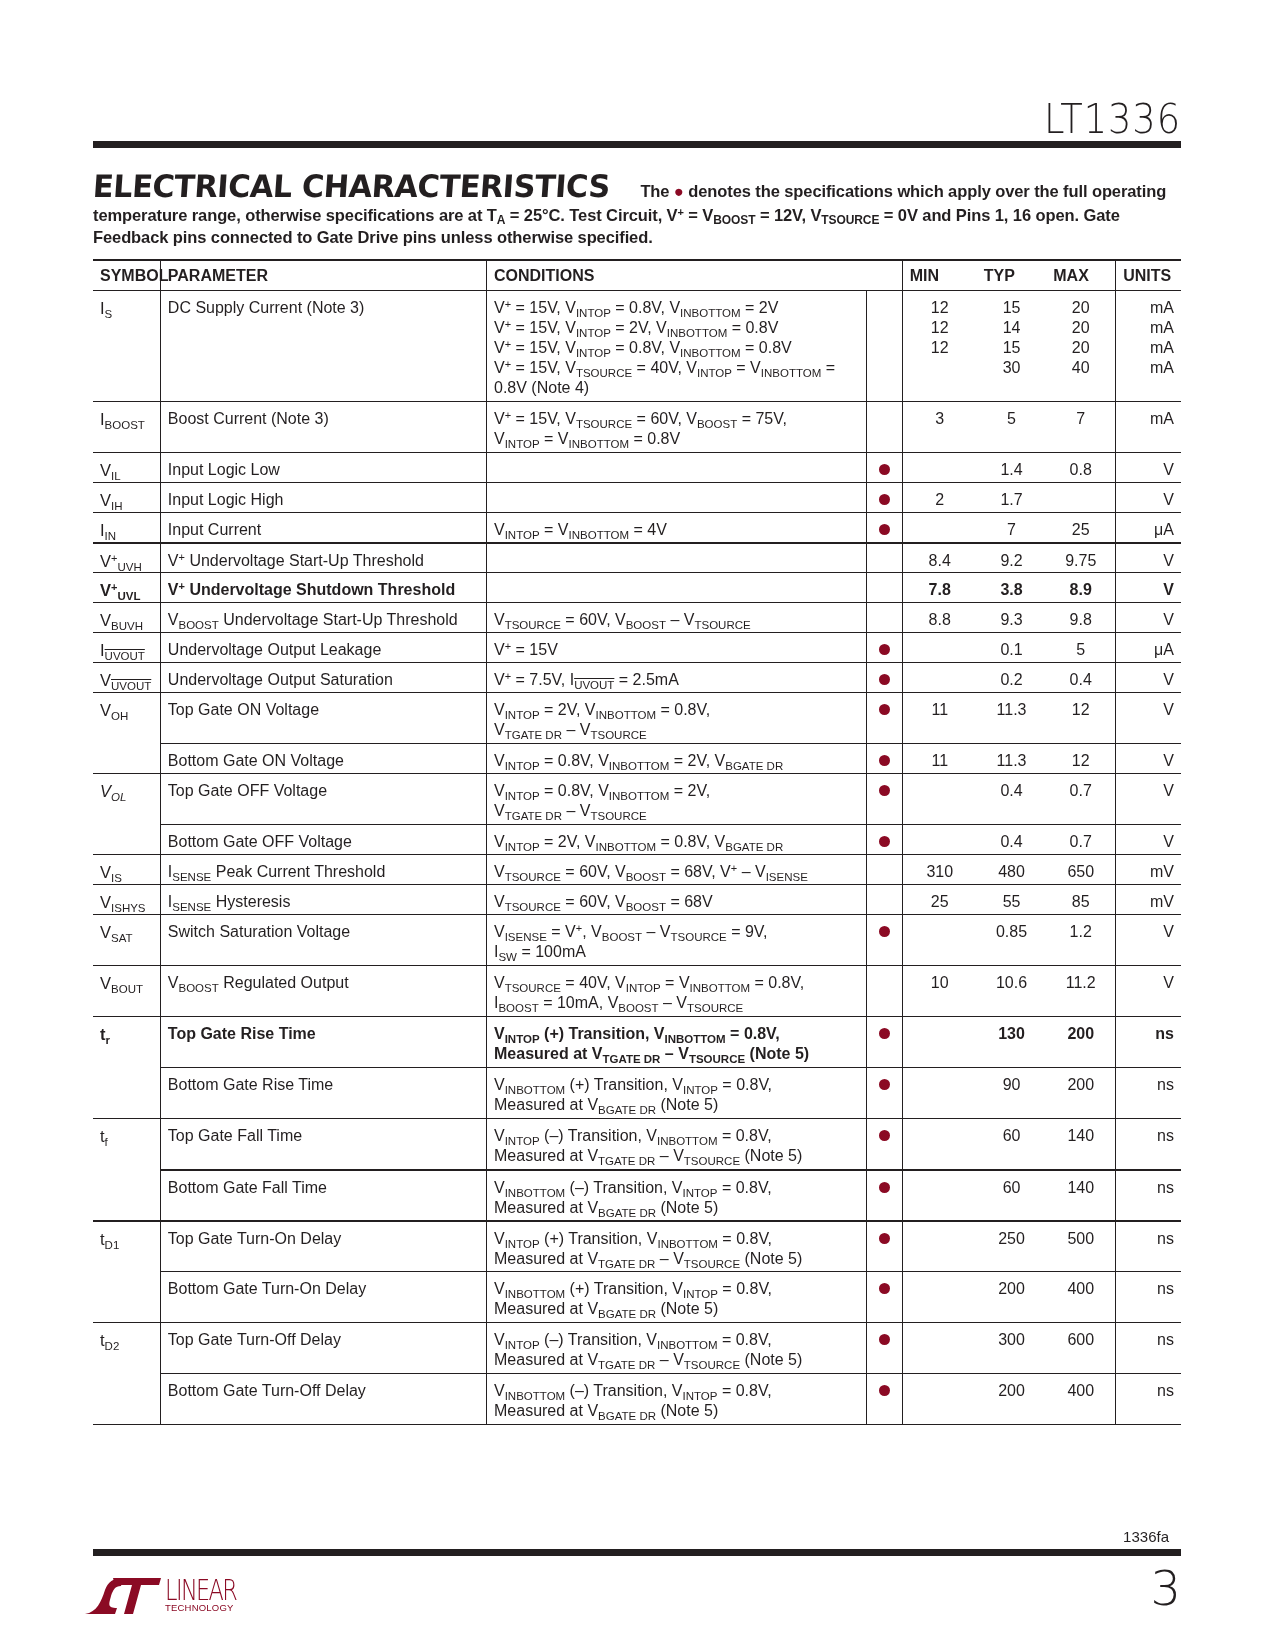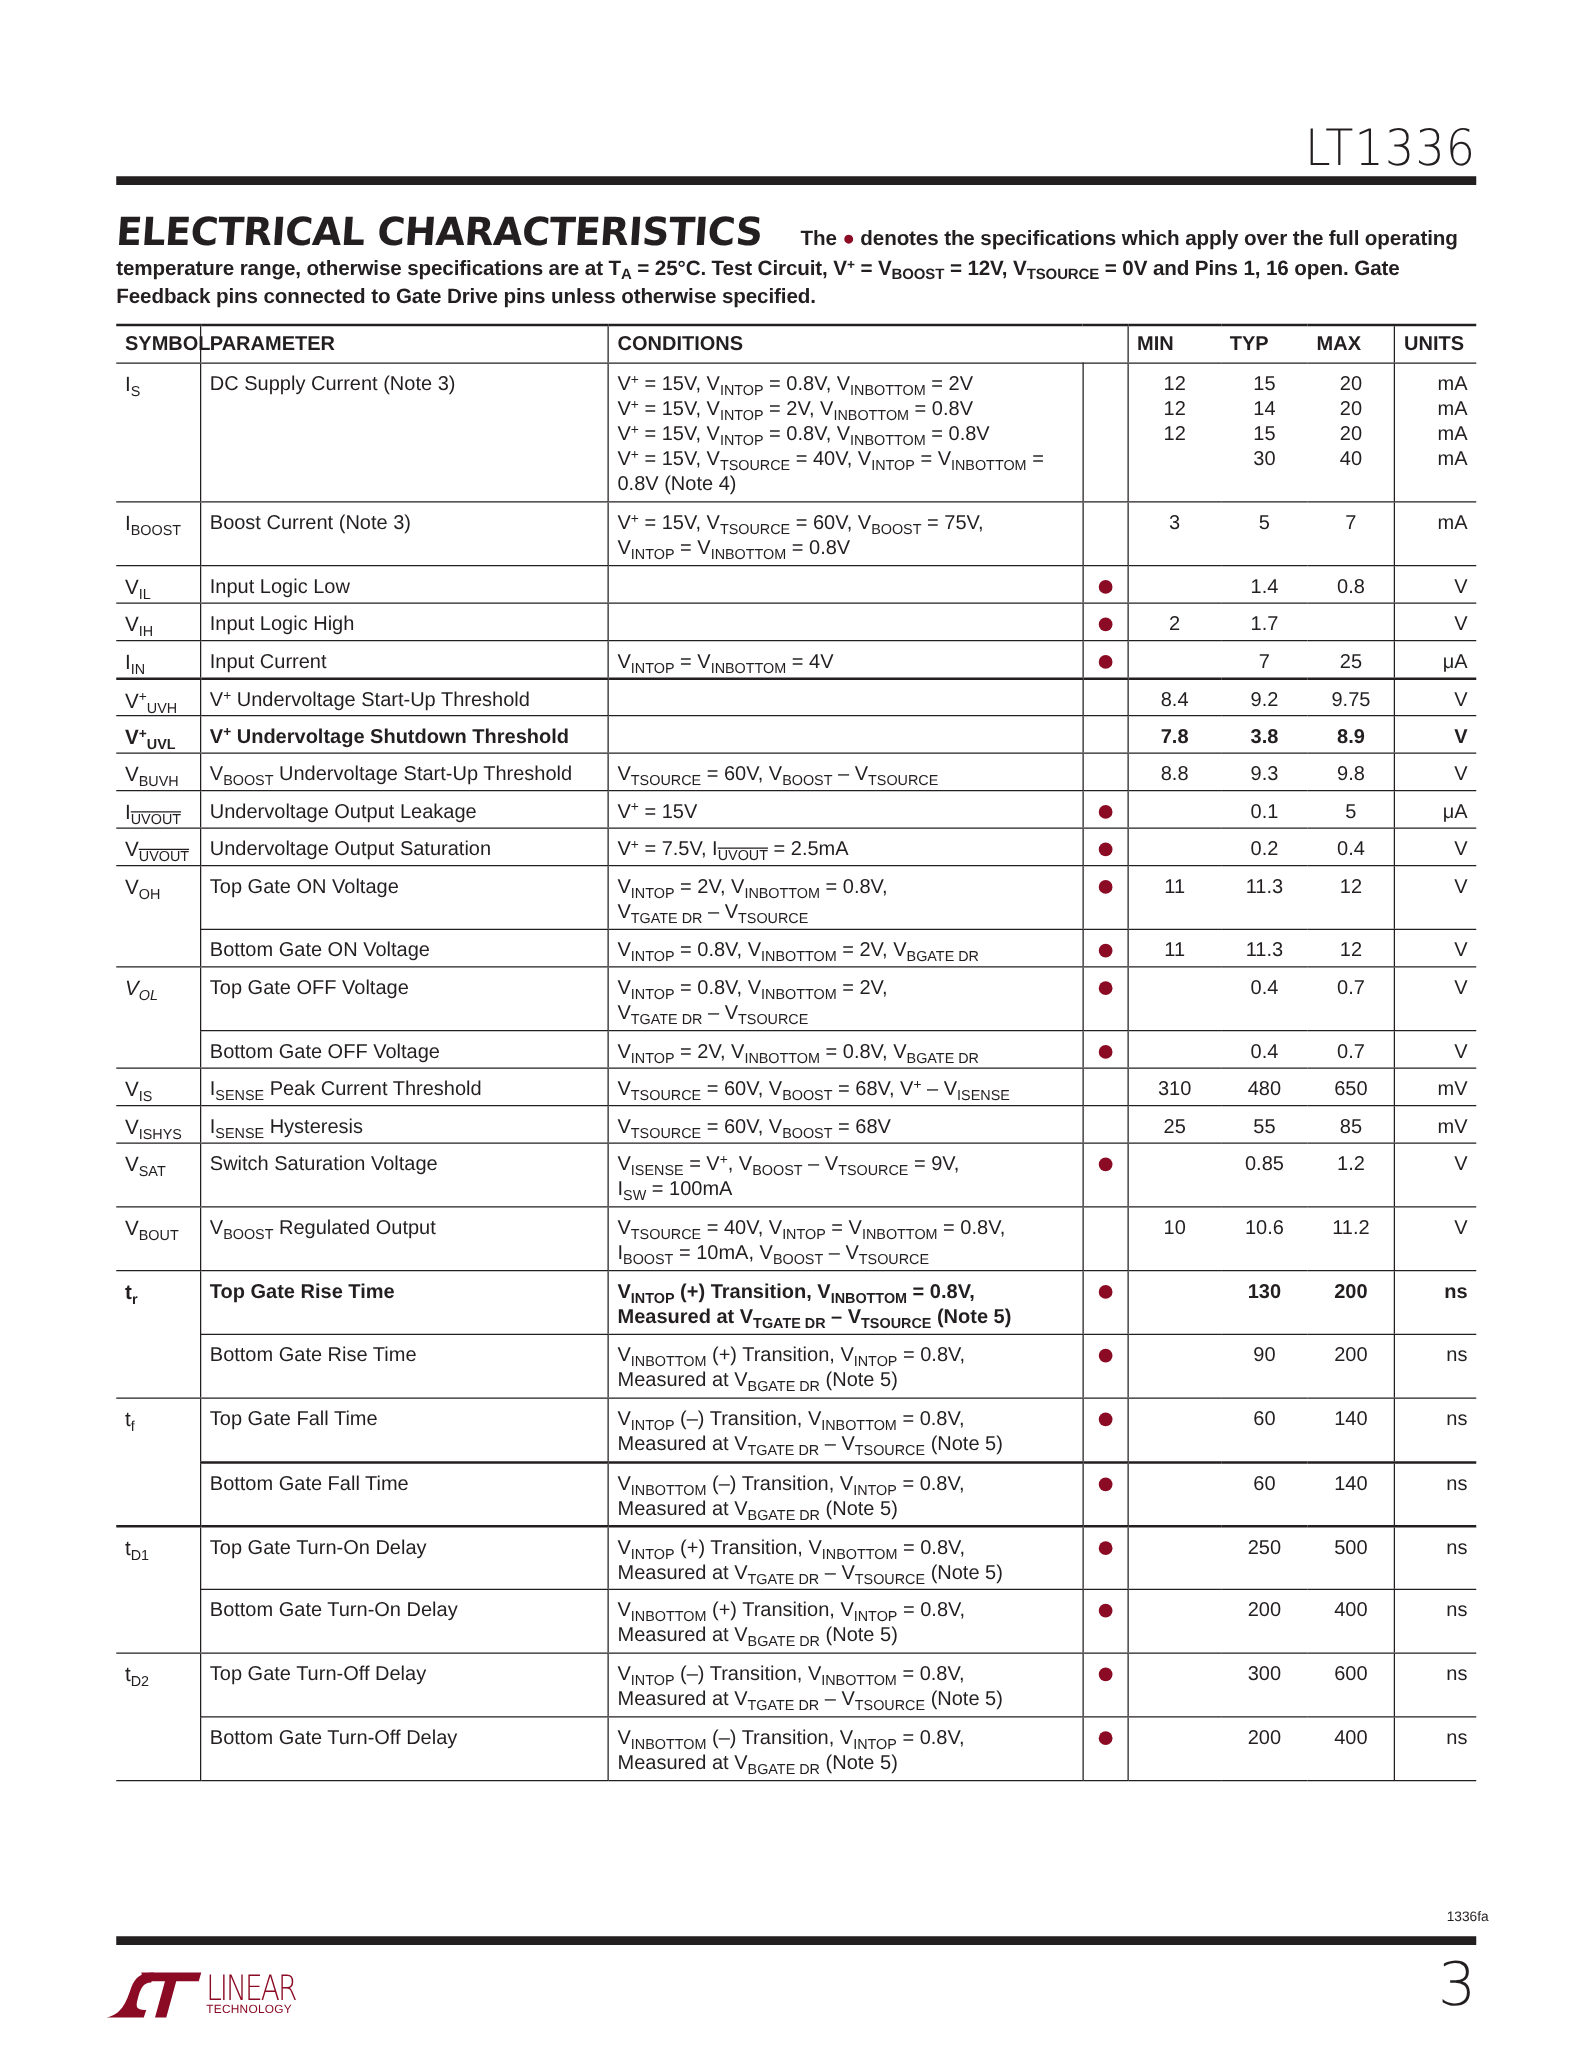--- a/index.html
+++ b/index.html
@@ -34,21 +34,21 @@
   .col-units { width: 62px; }
   th.num, td.num { text-align: center; }
   th.units, td.units { text-align: right; }
   td.dot { text-align: center; }
   .dotmark { display: inline-block; width: 11px; height: 11px; border-radius: 50%; background: #8b0a24; margin-top: 4px; }
   sub { font-size: 11.5px; vertical-align: -4px; line-height: 0; }
   sup { font-size: 11px; vertical-align: 5px; line-height: 0; }
   .ov { text-decoration: overline; }
   td.sym { font-size: 16.5px; }
   .foot-rule { position: absolute; left: 93px; width: 1088px; top: 1549px; height: 7px; background: #231f20; }
-  .doc-code { position: absolute; right: 84px; top: 1528px; font-size: 11px; }
+  .doc-code { position: absolute; right: 106px; top: 1528px; font-size: 15px; }
   .page-number { position: absolute; right: 94px; top: 1560px; font-size: 48px; font-weight: 300;
                  font-family: "DejaVu Sans", sans-serif; }
   .logo { position: absolute; left: 83px; top: 1572px; width: 170px; height: 46px; }
   .logo-word { position: absolute; left: 82px; top: 2px; font-size: 28px; color: #8b0a24; font-weight: 300;
                letter-spacing: -2px; font-family: "DejaVu Sans", sans-serif; transform: scaleX(0.8); transform-origin: left; }
   .logo-sub { position: absolute; left: 82px; top: 30px; font-size: 9.5px; color: #8b0a24; letter-spacing: 0.2px; }
 </style>
 </head>
 <body>
 

